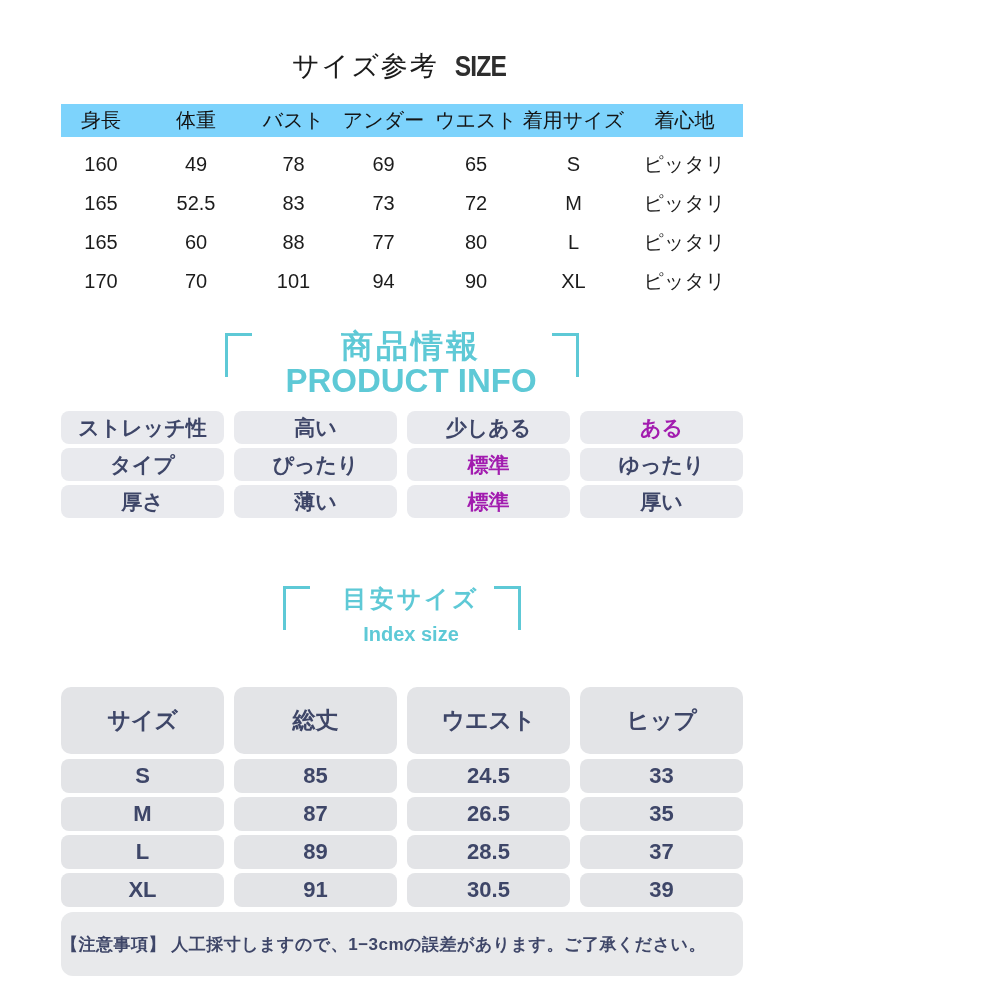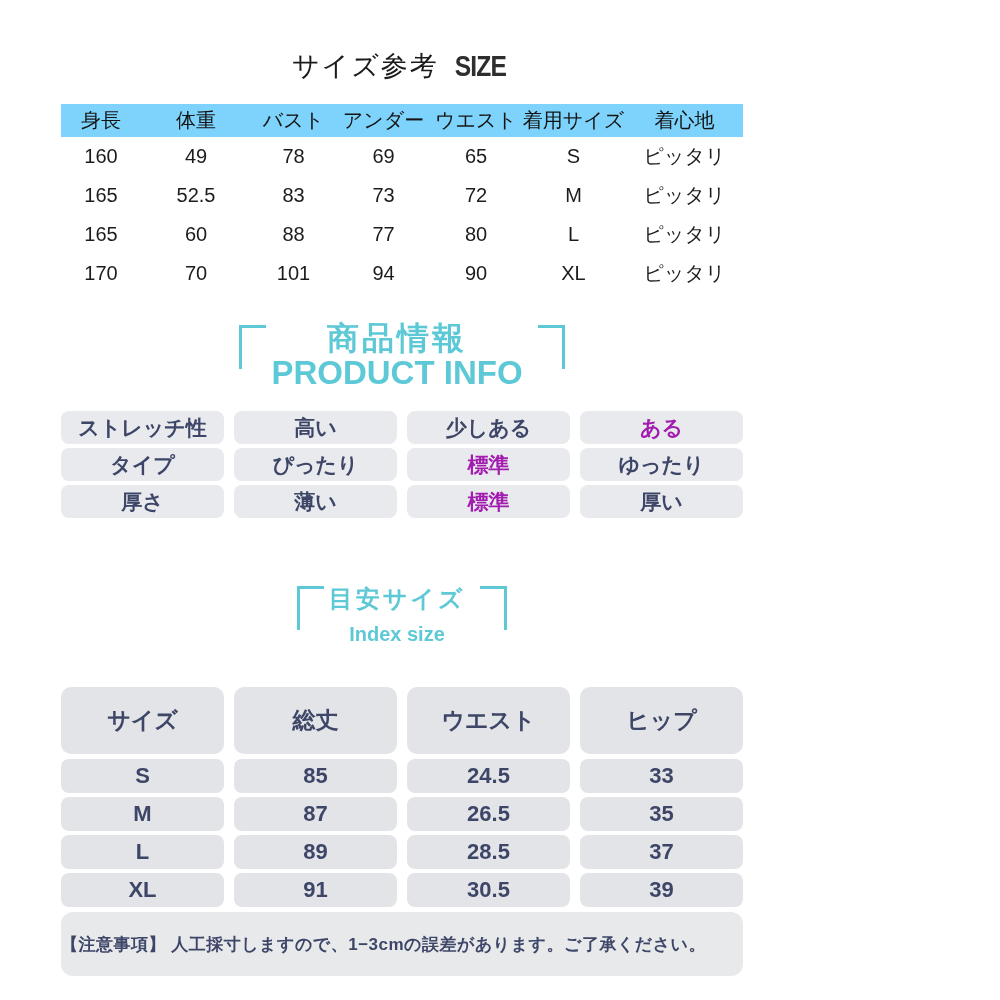--- a/index.html
+++ b/index.html
@@ -14,36 +14,36 @@
     display:inline-block; transform:scaleX(.82); vertical-align:middle; margin-left:6px; }
 
   .content { width:682px; margin:0 auto; }
 
   
   .ref-grid { display:grid; grid-template-columns:80px 110px 85px 95px 90px 105px 117px; }
   .ref-header { background:#7dd3fc; height:33px; align-items:center; }
   .ref-header .cell { font-size:20px; color:#141414; font-weight:500; text-align:center; }
   .ref-row { height:39px; align-items:center; }
   .ref-row .cell { font-size:20px; color:#1c1c1c; text-align:center; }
-  .ref-body { margin-top:0; }
+  .ref-body { margin-top:8px; }
 
   
-  .sec-heading { position:relative; width:fit-content; margin:0 auto; padding:4px 42px 0 32px; text-align:center; }
+  .sec-heading { position:relative; width:fit-content; margin:0 auto; padding:4px 42px 0 60px; text-align:center; }
   .bracket { position:absolute; width:27px; height:44px; top:8px; }
   .bracket.bl { left:0; border-top:3px solid #5ec9d6; border-left:3px solid #5ec9d6; }
   .bracket.br { right:0; border-top:3px solid #5ec9d6; border-right:3px solid #5ec9d6; }
   .sec-jp { font-size:32px; font-weight:800; color:#5ec9d6; letter-spacing:3px; line-height:34px; display:block; }
   .sec-en { font-size:33px; font-weight:800; color:#5ec9d6; letter-spacing:0; line-height:36px; display:block; }
   .product-heading { margin-top:24px; }
   .index-heading { margin-top:60px; }
   .index-heading .sec-jp { font-size:24px; }
   .index-heading .sec-en { font-size:20px; }
 
   
-  .pill-grid { margin-top:20px; display:grid; grid-template-columns:repeat(4,1fr);
+  .pill-grid { margin-top:12px; display:grid; grid-template-columns:repeat(4,1fr);
     column-gap:10px; row-gap:4px; }
   .pill { background:#e9eaee; border-radius:8px; height:33px; display:flex;
     align-items:center; justify-content:center; font-size:21px; font-weight:700; color:#3e4668; }
   .pill.selected { color:#a21caf;text-align:center; }
 
   
   .idx-grid { display:grid; grid-template-columns:repeat(4,1fr); column-gap:10px; row-gap:4px; }
   .idx-header-row { margin-top:35px; }
   .idx-header-cell { background:#e3e4e7; border-radius:10px; height:67px; display:flex;
     align-items:center; justify-content:center; font-size:23px; font-weight:700; color:#3e4668; }

